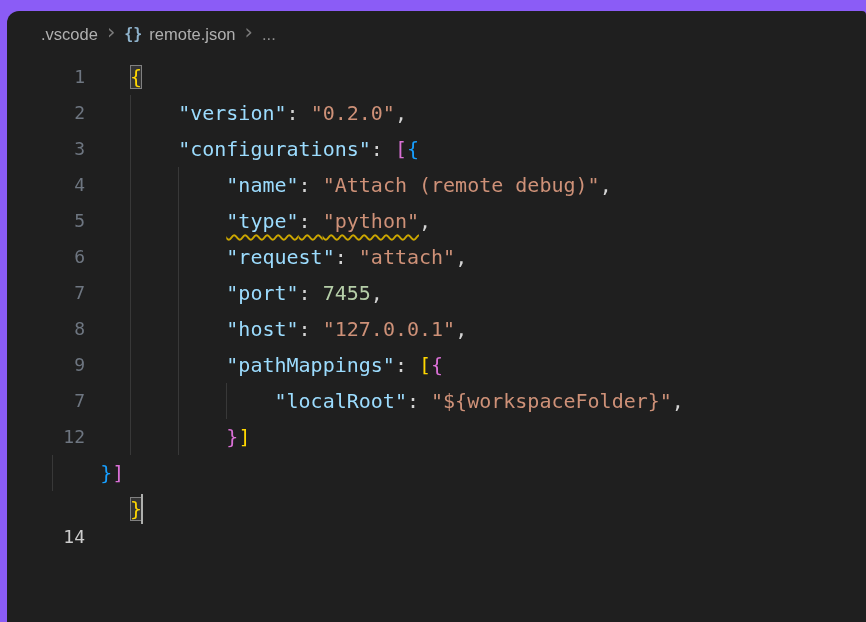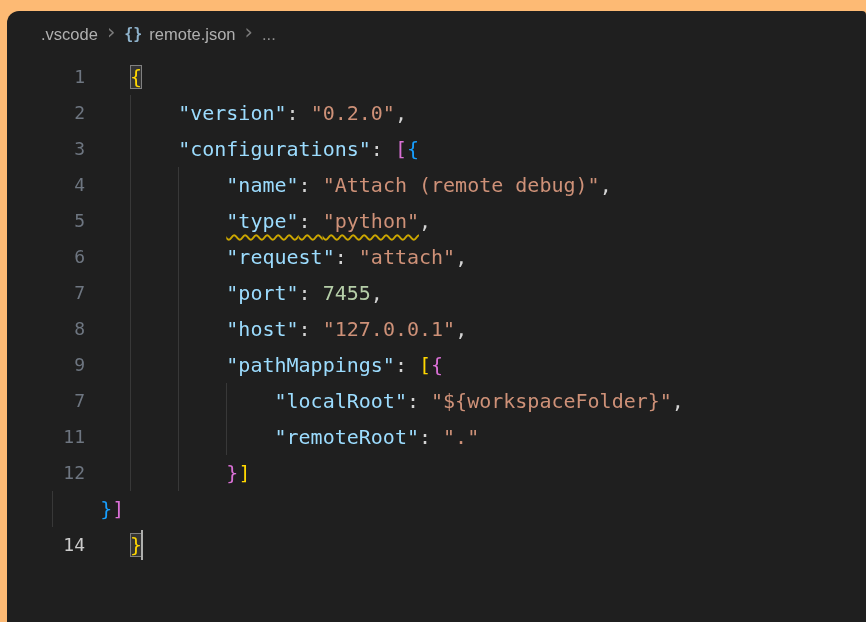--- a/index.html
+++ b/index.html
@@ -3,21 +3,21 @@
 <meta charset="utf-8">
 <style>
   * { box-sizing: border-box; }
   html, body { margin: 0; padding: 0; }
   body {
     width: 866px; height: 622px;
     background: #000000;
     font-family: "Liberation Sans", "DejaVu Sans", sans-serif;
     overflow: hidden;
   }
-  .frame { position: relative; width: 866px; height: 622px; background: #fdba74; }
+  .frame { position: relative; width: 866px; height: 622px; background: #8b5cf6; }
 
   .editor-shell {
     position: absolute;
     left: 7px; top: 11px; right: 0; bottom: 0;
     background: var(--editor-bg);
     border-top-left-radius: 12px;
     border-top-right-radius: 4px;
     overflow: hidden;
   }
 
@@ -52,21 +52,21 @@
     font-family: "DejaVu Sans Mono", "Liberation Mono", monospace;
     font-size: 20px;
   }
   .line-number {
     flex: 0 0 78px;
     text-align: right;
     color: var(--line-number);
     font-size: 18px;
     user-select: none;
   }
-  .line-number.active { color: var(--line-number-active); }
+  .line-number.active { color: var(--line-number-active); margin-top: 28px; }
   .line-content {
     position: relative;
     flex: 1;
     margin-left: 45px;
     white-space: pre;
     color: var(--punct);
   }
   .indent-guide {
     position: absolute; top: 0; bottom: 0;
     width: 1px; background: var(--indent-guide);
@@ -144,24 +144,20 @@
         </div>
         <div class="code-line">
           <div class="line-number">9</div>
           <div class="line-content" style="padding-left: 8ch;"><span class="indent-guide" style="left: 0ch;"></span><span class="indent-guide" style="left: 4ch;"></span><span class="tok key">"pathMappings"</span><span class="tok pun">: </span><span class="tok b1">[</span><span class="tok b2">{</span></div>
         </div>
         <div class="code-line">
           <div class="line-number">7</div>
           <div class="line-content" style="padding-left: 12ch;"><span class="indent-guide" style="left: 0ch;"></span><span class="indent-guide" style="left: 4ch;"></span><span class="indent-guide" style="left: 8ch;"></span><span class="tok key">"localRoot"</span><span class="tok pun">: </span><span class="tok str">"${workspaceFolder}"</span><span class="tok pun">,</span></div>
         </div>
         <div class="code-line">
-          <div class="line-number">11</div>
-          <div class="line-content" style="padding-left: 12ch;"><span class="indent-guide" style="left: 0ch;"></span><span class="indent-guide" style="left: 4ch;"></span><span class="indent-guide" style="left: 8ch;"></span><span class="tok key">"remoteRoot"</span><span class="tok pun">: </span><span class="tok str">"."</span></div>
-        </div>
-        <div class="code-line">
           <div class="line-number">12</div>
           <div class="line-content" style="padding-left: 8ch;"><span class="indent-guide" style="left: 0ch;"></span><span class="indent-guide" style="left: 4ch;"></span><span class="tok b2">}</span><span class="tok b1">]</span></div>
         </div>
         <div class="code-line">
           <div class="line-content" style="padding-left: 4ch;"><span class="indent-guide" style="left: 0ch;"></span><span class="tok b3">}</span><span class="tok b2">]</span></div>
         </div>
         <div class="code-line">
           <div class="line-number active">14</div>
           <div class="line-content" style="padding-left: 0ch;"><span class="tok b1 bracket-match">}</span><span class="cursor" style="left: calc(1ch - 1px);"></span></div>
         </div>

